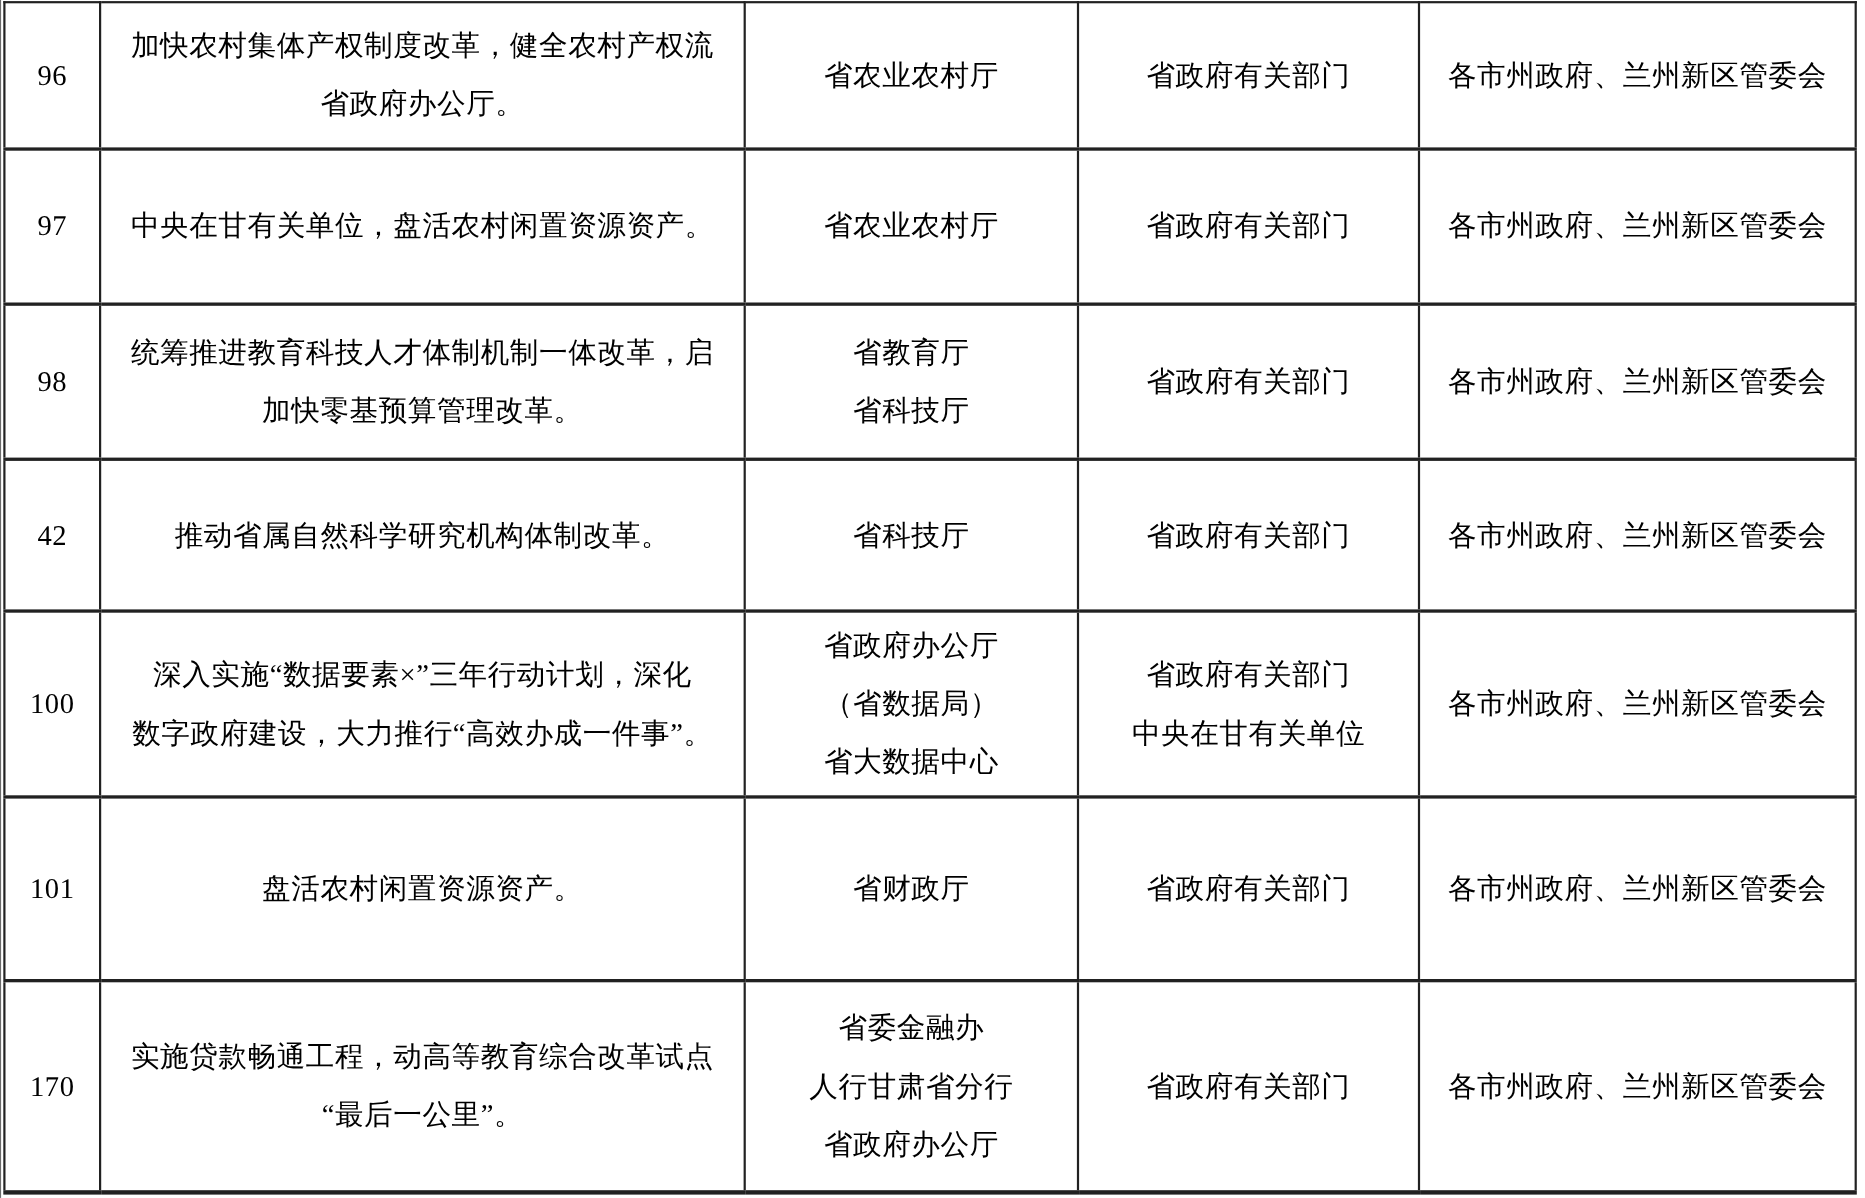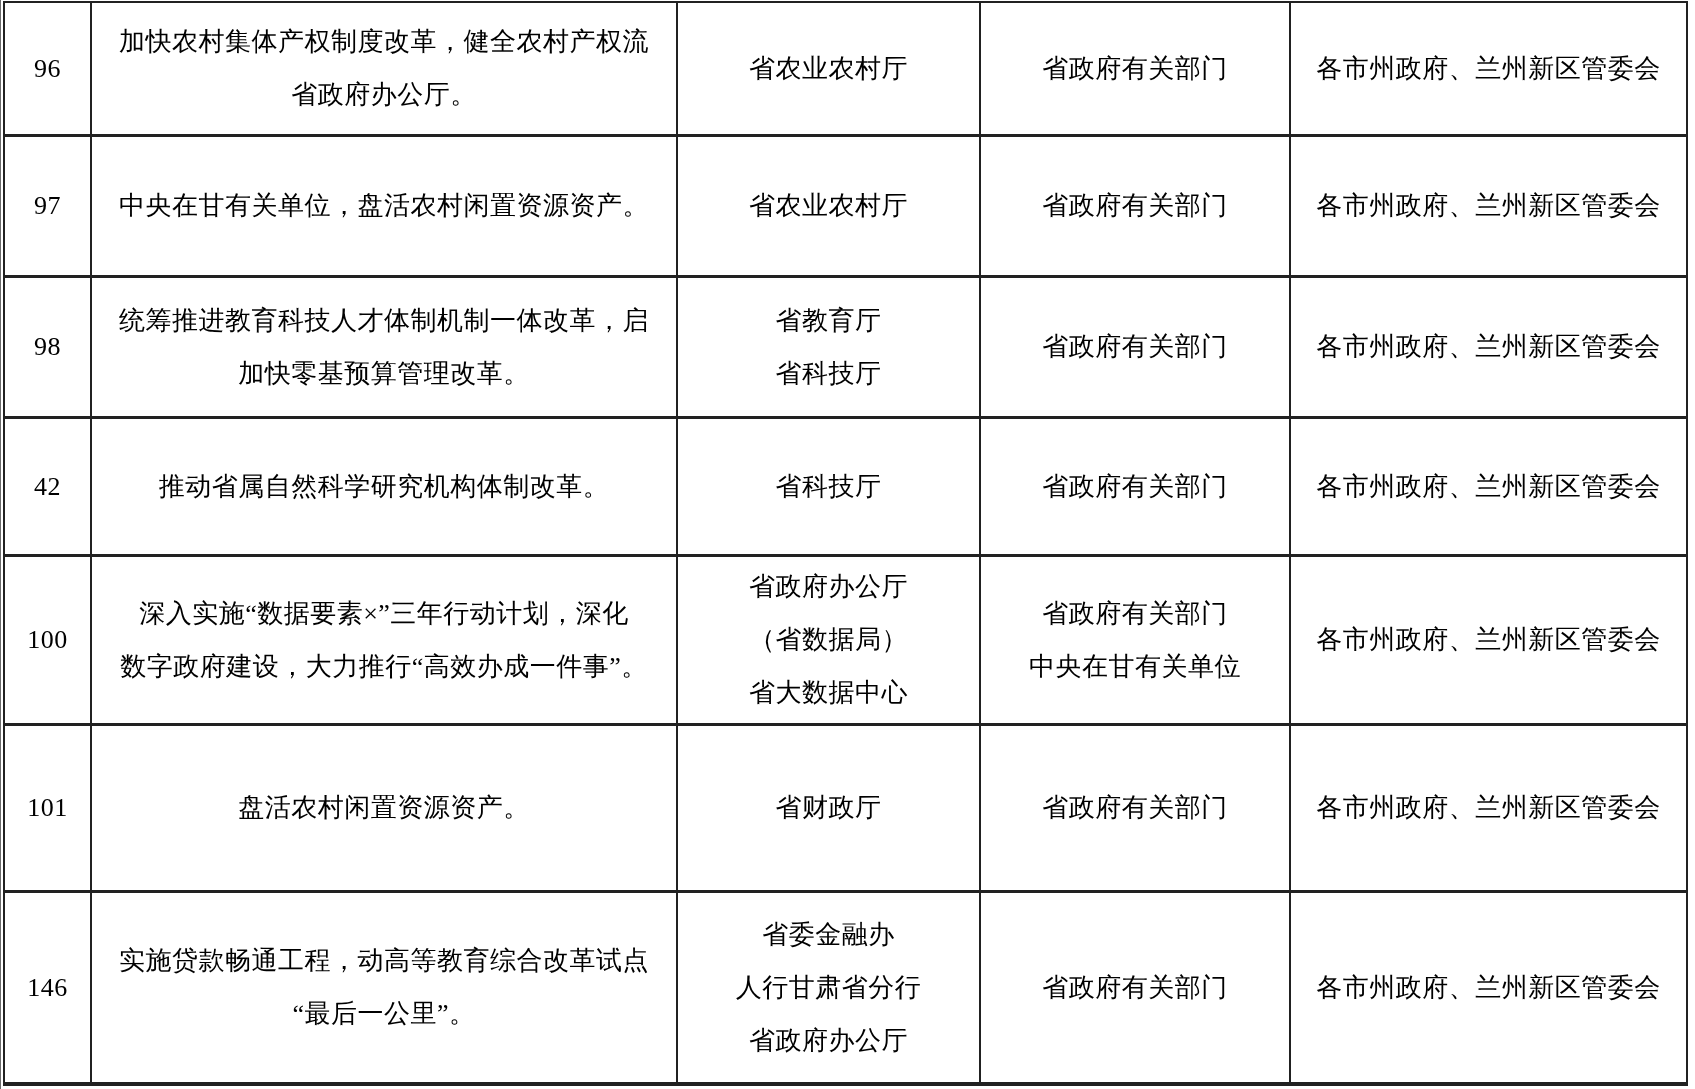--- a/index.html
+++ b/index.html
@@ -111,21 +111,21 @@
     <td class="c-local">各市州政府、兰州新区管委会</td>
   </tr>
         <tr class="r-5">
     <td class="c-no">101</td>
     <td class="c-task">盘活农村闲置资源资产。</td>
     <td class="c-lead">省财政厅</td>
     <td class="c-support">省政府有关部门</td>
     <td class="c-local">各市州政府、兰州新区管委会</td>
   </tr>
         <tr class="r-6">
-    <td class="c-no">146</td>
+    <td class="c-no">170</td>
     <td class="c-task">实施贷款畅通工程，动高等教育综合改革试点
 “最后一公里”。</td>
     <td class="c-lead">省委金融办
 人行甘肃省分行
 省政府办公厅</td>
     <td class="c-support">省政府有关部门</td>
     <td class="c-local">各市州政府、兰州新区管委会</td>
   </tr>
       </tbody>
   </table>

